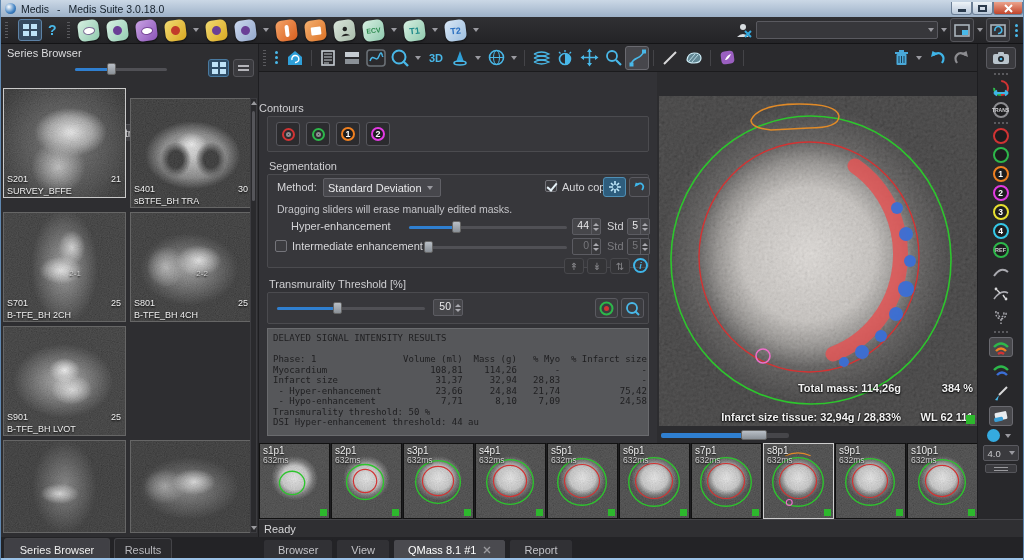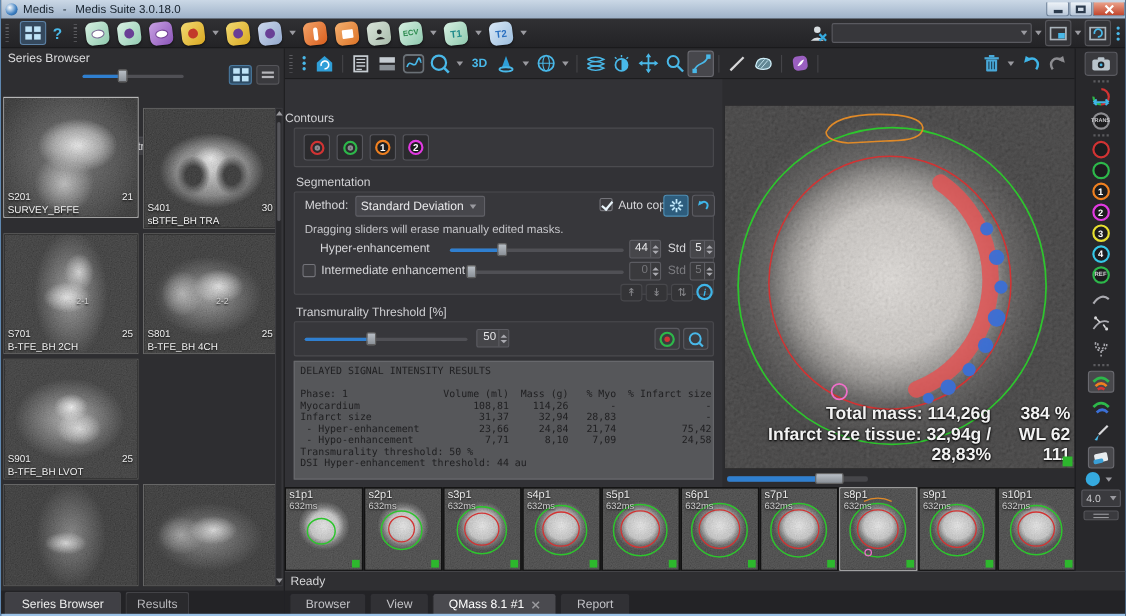--- a/index.html
+++ b/index.html
@@ -97,21 +97,21 @@
 .scar::after{content:"";width:0;height:0;border-left:3px solid transparent;border-right:3px solid transparent;border-top:3px solid #aaaab0}
 .sbtn{position:absolute;height:20px;border:1px solid #5a5a60;border-radius:3px;background:#3c3c40;display:flex;align-items:center;justify-content:center}
 .sbtn.blue{background:#2e5d7d;border-color:#4f8fb5}
 .sbtn.dis{background:#343437;border-color:#48484c}
 .arrow-ic{font-size:10px;color:#86868a;font-style:normal}
 .info-c{width:15px;height:15px;border-radius:50%;border:2px solid #3fb5e8;color:#3fb5e8;font-size:9px;font-weight:bold;font-style:italic;display:flex;align-items:center;justify-content:center}
 #results{position:absolute;left:8px;top:256px;width:382px;height:108px;background:#56575a;border:1px solid #6a6b6e;color:#202022;font-family:"DejaVu Sans Mono","Liberation Mono",monospace;font-size:9px;line-height:10.5px;white-space:pre;padding:4px 5px;overflow:hidden}
 
 #activeview{left:656px;top:72px;width:322px;height:371px;background:#2c2c2f}
 #mriMain{position:absolute;left:2px;top:24px;width:318px;height:330px;background:radial-gradient(46% 45% at 47% 48%,#dcd8d4 0%,#c2beba 45%,#8a8784 62%,#4a4847 76%,#292828 100%),#222;overflow:hidden}
-#avoverlay{position:absolute;left:0;right:4px;bottom:3px;display:grid;grid-template-columns:1fr 72px;row-gap:1px;font-size:16px;font-weight:bold;color:#f2f2f2;text-shadow:0 1px 2px #000,0 0 2px #000;text-align:right}
+#avoverlay{position:absolute;left:0;right:4px;bottom:3px;display:grid;grid-template-columns:1fr 72px;row-gap:17px;font-size:11px;font-weight:bold;color:#f2f2f2;text-shadow:0 1px 2px #000,0 0 2px #000;text-align:right}
 .gsq-big{position:absolute;right:2px;bottom:2px;width:9px;height:9px;background:#2db82d}
 
 #filmstrip{left:258px;top:443px;width:720px;height:76px;background:#1d1d1f;display:flex;gap:1px}
 .cell{position:relative;width:71px;height:76px;background:#222;border:1px solid #111;overflow:hidden;flex:none}
 .cell.sel{border:1px solid #cecece}
 .ms{position:absolute;inset:0;background:radial-gradient(34% 30% at 50% 46%,#e6e6e6,#bdbdbd 55%,#5a5a5a 78%,#242424 100%)}
 .ring{position:absolute;inset:0;width:100%;height:100%}
 .eg{fill:none;stroke:#2dc52d;stroke-width:1.4}
 .er{fill:none;stroke:#d23333;stroke-width:1.2}
 .fl{position:absolute;left:3px;top:1px;font-size:10px;color:#ececec;text-shadow:0 1px 2px #000}

